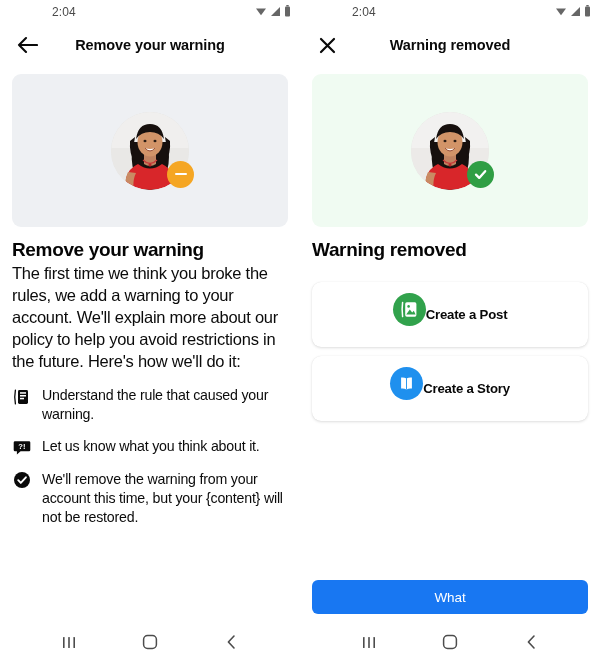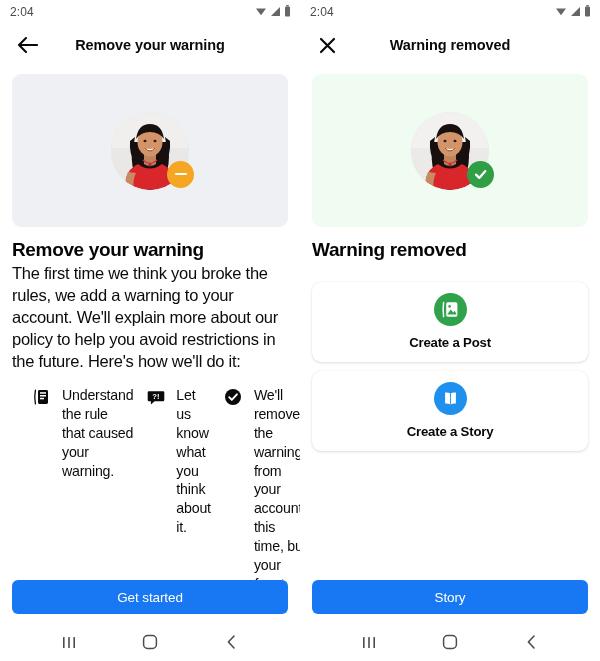--- a/index.html
+++ b/index.html
@@ -32,20 +32,21 @@
     height: 24px;
     display: flex;
     align-items: center;
     padding: 0 9px 0 10px;
     flex: none;
   }
   .status-time {
     font-size: 12px;
     color: #4a4a4a;
     letter-spacing: 0.1px;
+    margin-left: 42px;
   }
   .status-icons {
     margin-left: auto;
     display: flex;
     align-items: center;
     gap: 3px;
   }
   .ico-wifi, .ico-signal, .ico-batt { display: block; }
 
   
@@ -146,22 +147,22 @@
   }
   .para a {
     color: #1b74e4;
     text-decoration: none;
   }
 
   
   .bullets {
     margin-top: 13px;
     display: flex;
+    flex-direction: column;
     gap: 13px;
-    margin-left: 20px;
   }
   .bullet {
     display: flex;
     align-items: flex-start;
     gap: 11px;
   }
   .bullet-ico {
     width: 19px;
     height: 19px;
     flex: none;
@@ -182,21 +183,21 @@
     margin-top: 21px;
     display: flex;
     flex-direction: column;
     gap: 9px;
   }
   .card {
     background: #ffffff;
     border-radius: 9px;
     box-shadow: 0 1px 3px rgba(0,0,0,0.13), 0 0 1px rgba(0,0,0,0.10);
     display: flex;
-    flex-direction: column;
+    flex-direction: row;
     align-items: center;
     justify-content: center;
     padding: 11px 6px 12px 6px;
     cursor: pointer;
   }
   .card-wide { width: 100%; }
   .cards-row { display: flex; gap: 24px; }
   .cards-row .card { flex: 1; }
 
   .card-ico {
@@ -377,23 +378,20 @@
               <circle cx="9" cy="9" r="8" fill="#0a0a0a"></circle>
               <path d="M5.2 9.2 L7.8 11.9 L12.9 6.3" stroke="#ffffff" stroke-width="1.9" fill="none" stroke-linecap="round" stroke-linejoin="round"></path>
             </svg>
           </span>
           <span class="bullet-txt">We'll remove the warning from your account this time, but your {content} will not be restored.</span>
         </div>
 
       </div>
     </div>
 
-    <div class="cta-wrap">
-      <button class="cta">Get started</button>
-    </div>
 
     <div class="sys-nav">
       <span class="sys-btn">
         <svg width="16" height="15" viewBox="0 0 16 15">
           <rect x="2" y="2" width="1.6" height="11" rx="0.6" fill="#4c4c4c"></rect>
           <rect x="7.2" y="2" width="1.6" height="11" rx="0.6" fill="#4c4c4c"></rect>
           <rect x="12.4" y="2" width="1.6" height="11" rx="0.6" fill="#4c4c4c"></rect>
         </svg>
       </span>
       <span class="sys-btn">
@@ -507,21 +505,21 @@
             </span>
             <span class="card-label">Create a Story</span>
           </div>
 
         </div>
 
       </div>
     </div>
 
     <div class="cta-wrap">
-      <button class="cta">Story</button>
+      <button class="cta">What</button>
     </div>
 
     <div class="sys-nav">
       <span class="sys-btn">
         <svg width="16" height="15" viewBox="0 0 16 15">
           <rect x="2" y="2" width="1.6" height="11" rx="0.6" fill="#4c4c4c"></rect>
           <rect x="7.2" y="2" width="1.6" height="11" rx="0.6" fill="#4c4c4c"></rect>
           <rect x="12.4" y="2" width="1.6" height="11" rx="0.6" fill="#4c4c4c"></rect>
         </svg>
       </span>

